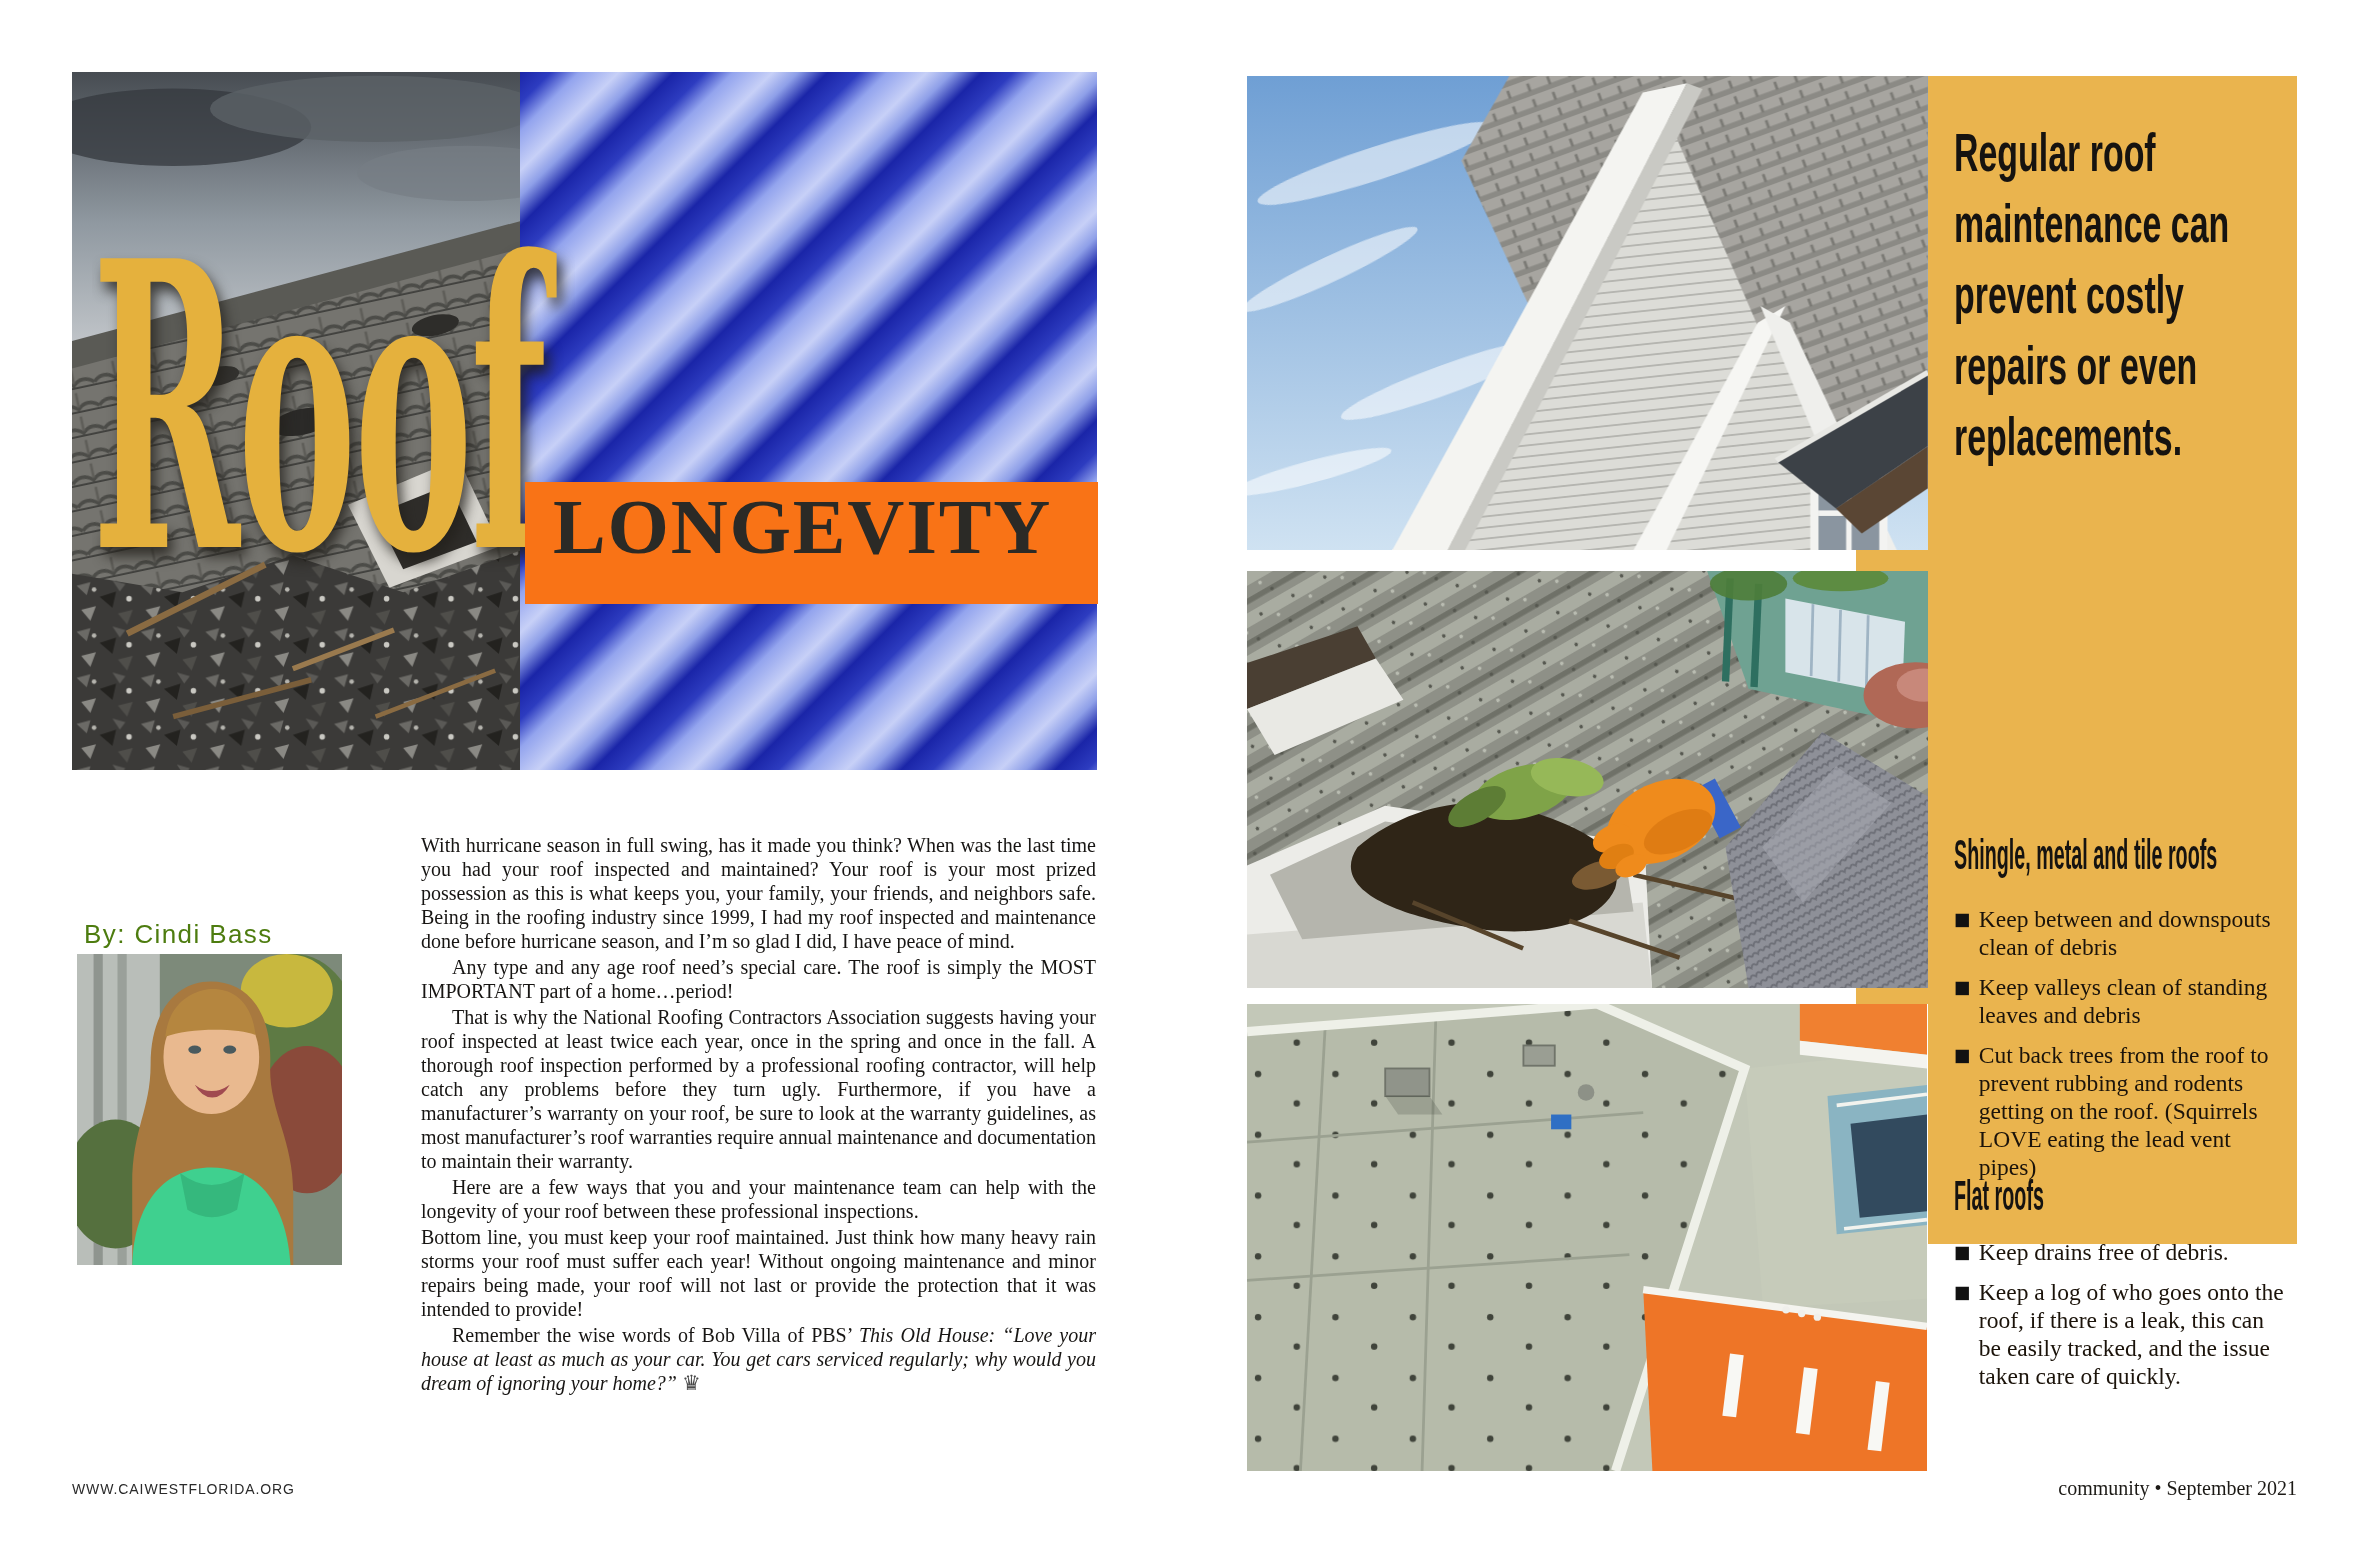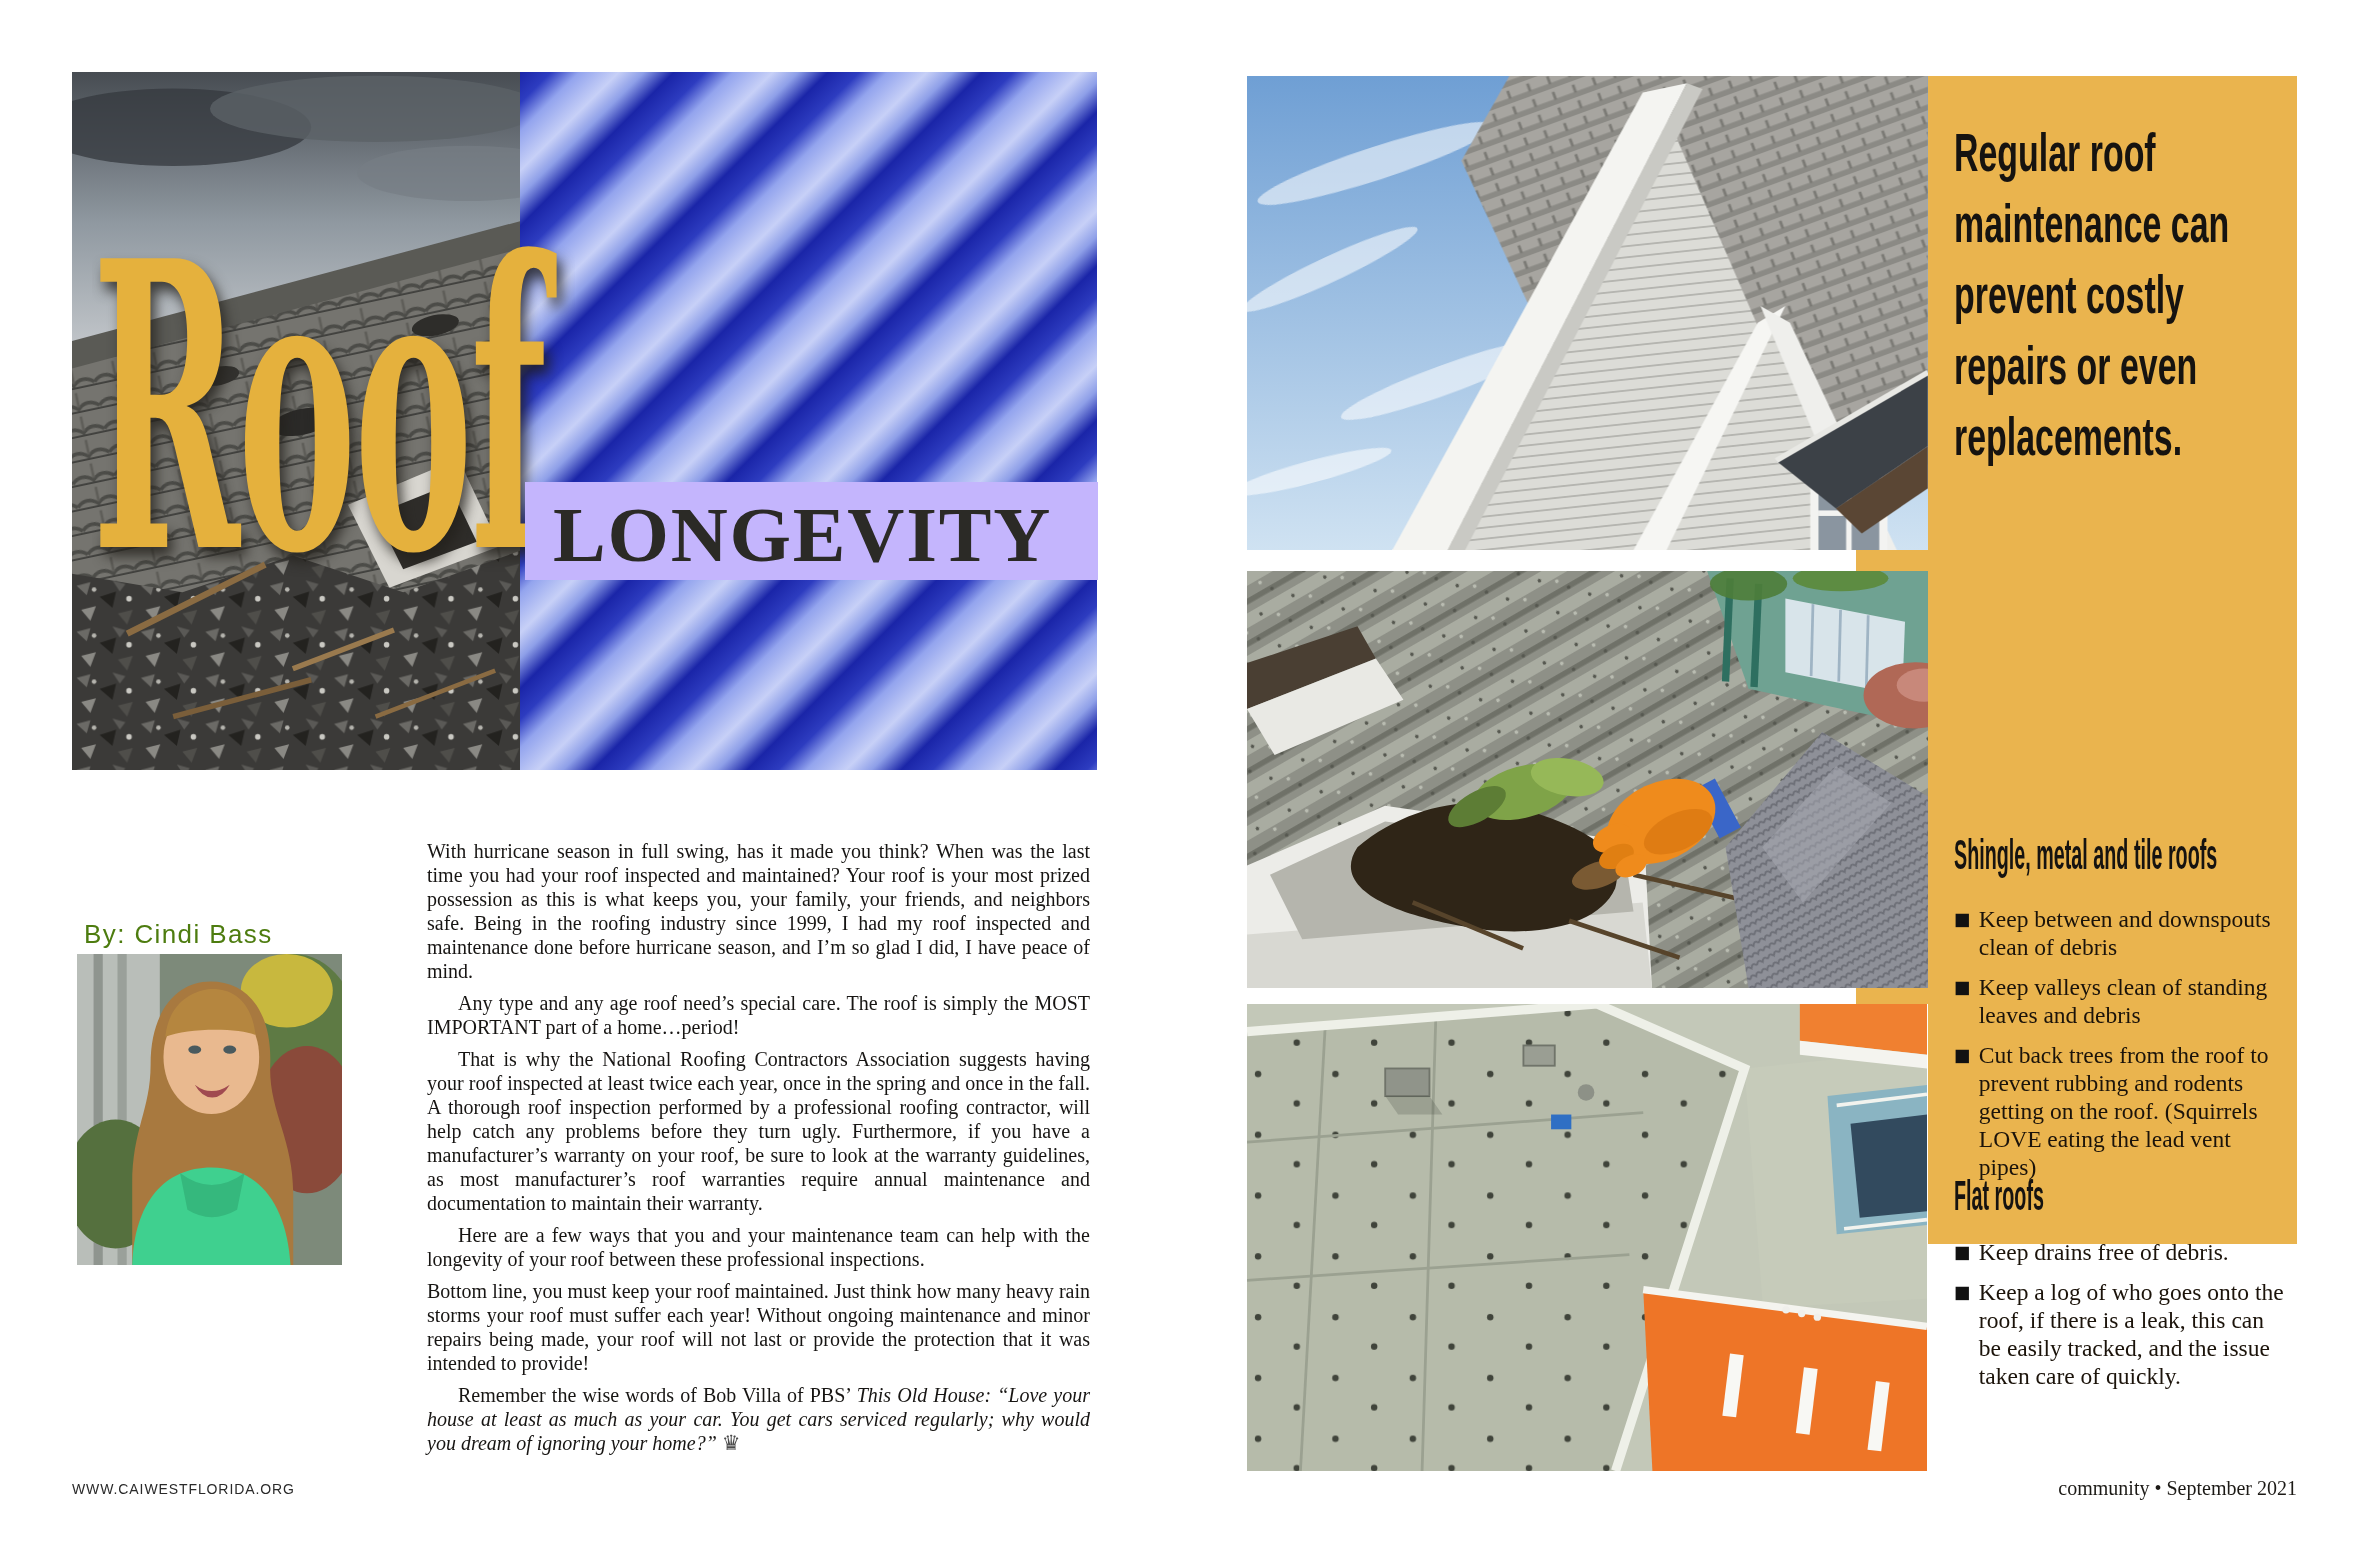--- a/index.html
+++ b/index.html
@@ -10,34 +10,34 @@
   
   .photo-frame{position:absolute;overflow:hidden;}
   .photo-frame svg{display:block;width:100%;height:100%;}
   .photo-damaged{left:72px;top:72px;width:448px;height:698px;}
   .photo-blue{left:520px;top:72px;width:577px;height:698px;
     background:repeating-linear-gradient(135deg,#1a25a8 0px,#2d3cc0 22px,#93a4ee 42px,#c7d0f7 70px,#8e9fe8 88px,#1a25a8 109px);}
   .roof-title{left:92px;top:210px;font-family:"DejaVu Serif",serif;font-weight:bold;
     font-size:396px;line-height:1;letter-spacing:-5.5px;color:#e5b13d;
     transform:scaleX(0.45);transform-origin:left top;white-space:nowrap;
     text-shadow:11px 9.2px 18.4px rgba(35,33,28,0.8);}
-  .banner{left:525px;top:482px;width:573px;height:98px;background:#c4b5fd;
-    display:flex;align-items:flex-end;}
+  .banner{left:525px;top:482px;width:573px;height:122px;background:#f97316;
+    display:flex;align-items:flex-start;}
   .banner-text{font-family:"Liberation Serif",serif;font-weight:bold;font-size:79px;
     letter-spacing:1.8px;color:#2b2a26;padding-left:28px;white-space:nowrap;}
 
   .byline{left:84px;top:919px;font-family:"Liberation Sans",sans-serif;font-size:26px;
     letter-spacing:1.4px;color:#4d7c0f;}
   .portrait{left:77px;top:954px;width:265px;height:311px;}
   .credentials{left:74px;top:1280px;font-style:italic;font-size:21px;line-height:24.4px;
     color:#151310;white-space:nowrap;}
 
   .article{left:419px;top:831px;width:679px;font-size:20px;line-height:24px;
     text-align:justify;color:#171513;}
-  .article p{margin:8px;}
+  .article p{margin:2px;}
   .article p.ind{text-indent:31px;}
   .article .it{font-style:italic;}
   .end-mark{font-size:21px;color:#4a4a4a;font-style:normal;}
 
   .footer-left{left:72px;top:1481px;font-family:"Liberation Sans",sans-serif;font-size:14px;
     letter-spacing:0.9px;color:#2a2a2a;}
 
   
   .photo-gable{left:1247px;top:76px;width:681px;height:474px;}
   .photo-gutter{left:1247px;top:571px;width:681px;height:417px;}

